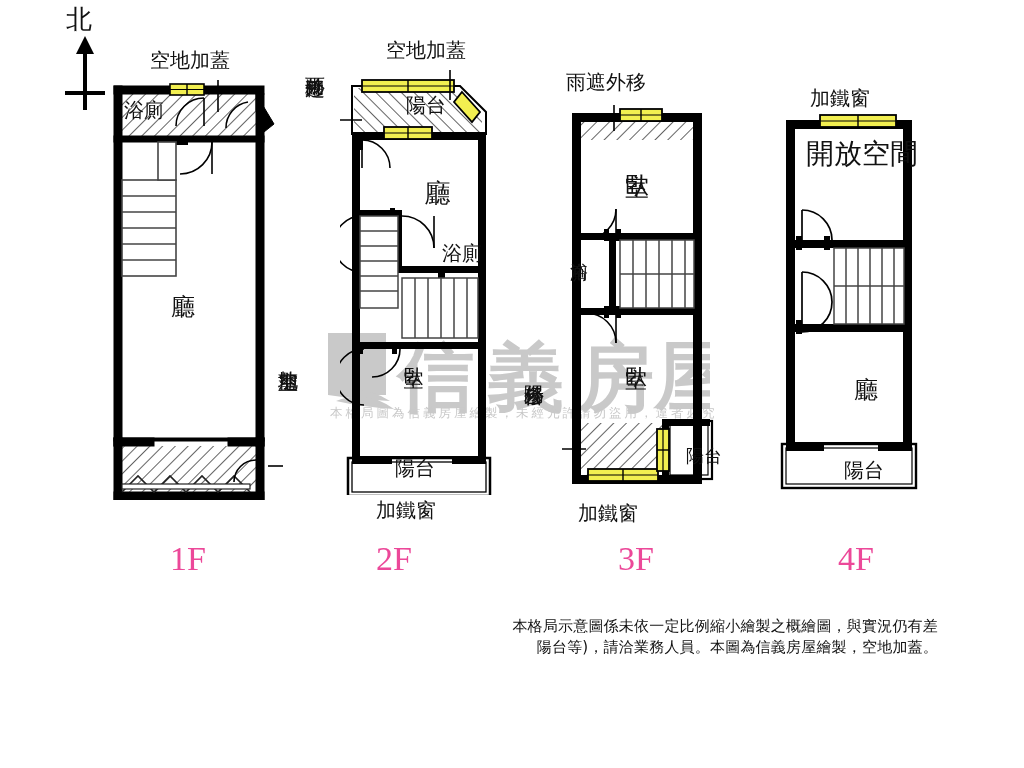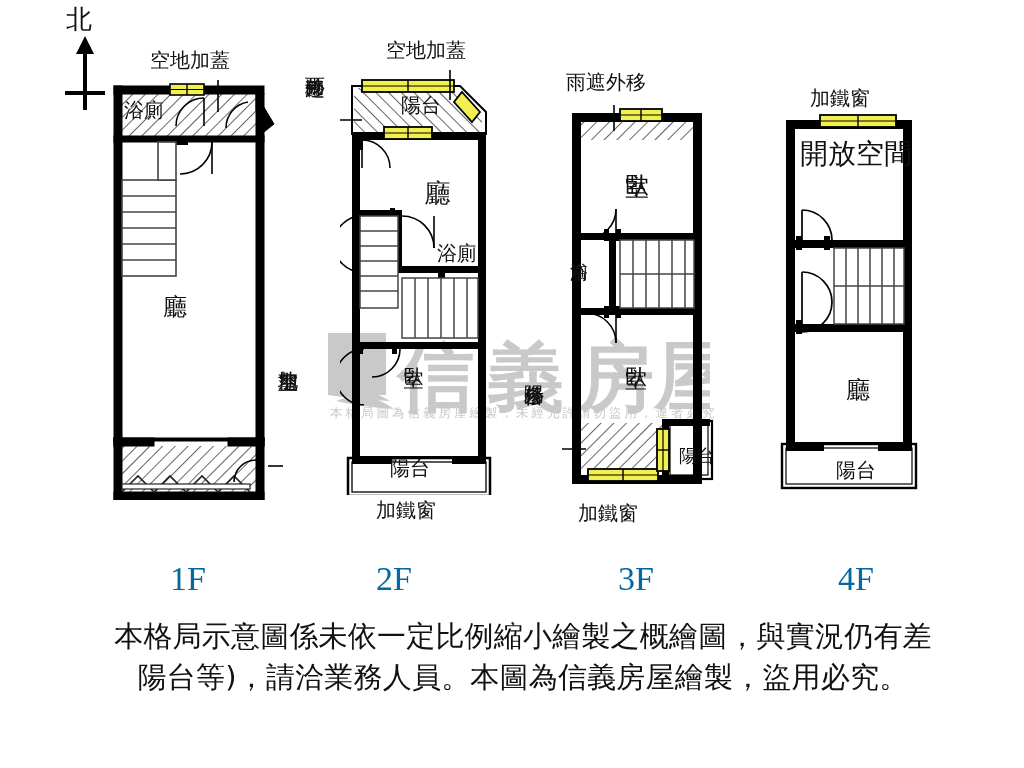--- a/index.html
+++ b/index.html
@@ -8,26 +8,26 @@
     background:#ffffff;
     font-family:"DejaVu Sans","Liberation Sans",sans-serif;
     overflow:hidden;
     position:relative;
   }
   #stage{position:absolute;left:0;top:0;width:1024px;height:768px;}
   .abs{position:absolute;}
   .cjk{font-family:"DejaVu Sans","Liberation Sans",sans-serif;color:#111;}
   .lbl{font-size:20px;line-height:1.05;letter-spacing:0px;white-space:nowrap;}
   .lbl-v{font-size:20px;line-height:1.02;writing-mode:vertical-rl;text-orientation:upright;white-space:nowrap;}
-  .room{font-size:20px;line-height:1.0;white-space:nowrap;text-align:center;}
+  .room{font-size:20px;line-height:1.0;white-space:nowrap;text-align:right;}
   .room-v{font-size:20px;line-height:1.0;writing-mode:vertical-rl;text-orientation:upright;}
-  .floor-lbl{font-family:"Liberation Serif","DejaVu Serif",serif;font-size:34px;color:#0369a1;margin-top:20px;}
+  .floor-lbl{font-family:"Liberation Serif","DejaVu Serif",serif;font-size:34px;color:#ec4899;}
   .disc{
-    font-size:29px;line-height:1.42;color:#111;letter-spacing:0.2px;
-    text-align:center;
+    font-size:15px;line-height:1.42;color:#111;letter-spacing:0.2px;
+    text-align:right;
   }
   .wm-text{
     font-size:12.5px;color:#c8c8c8;letter-spacing:3px;white-space:nowrap;
   }
   svg{display:block;}
   .no-sel{user-select:none;}
 </style>
 </head>
 <body>
 
@@ -373,16 +373,16 @@
     </g>
   </svg>
 
   <div class="abs cjk room" style="left:794px;top:140px;width:124px;font-size:28px;">開放空間</div>
   <div class="abs cjk room" style="left:838px;top:378px;width:40px;font-size:24px;">廳</div>
   <div class="abs cjk room" style="left:828px;top:460px;width:56px;">陽台</div>
   <div class="abs floor-lbl" style="left:838px;top:540px;">4F</div>
 
   <div class="abs" style="left:108px;top:616px;width:830px;">
     <div class="cjk disc">本格局示意圖係未依一定比例縮小繪製之概繪圖，與實況仍有差</div>
-    <div class="cjk disc">陽台等)，請洽業務人員。本圖為信義房屋繪製，盜用必究。</div>
+    <div class="cjk disc">陽台等)，請洽業務人員。本圖為信義房屋繪製，空地加蓋。</div>
   </div>
 
 </div>
 
 </body></html>

